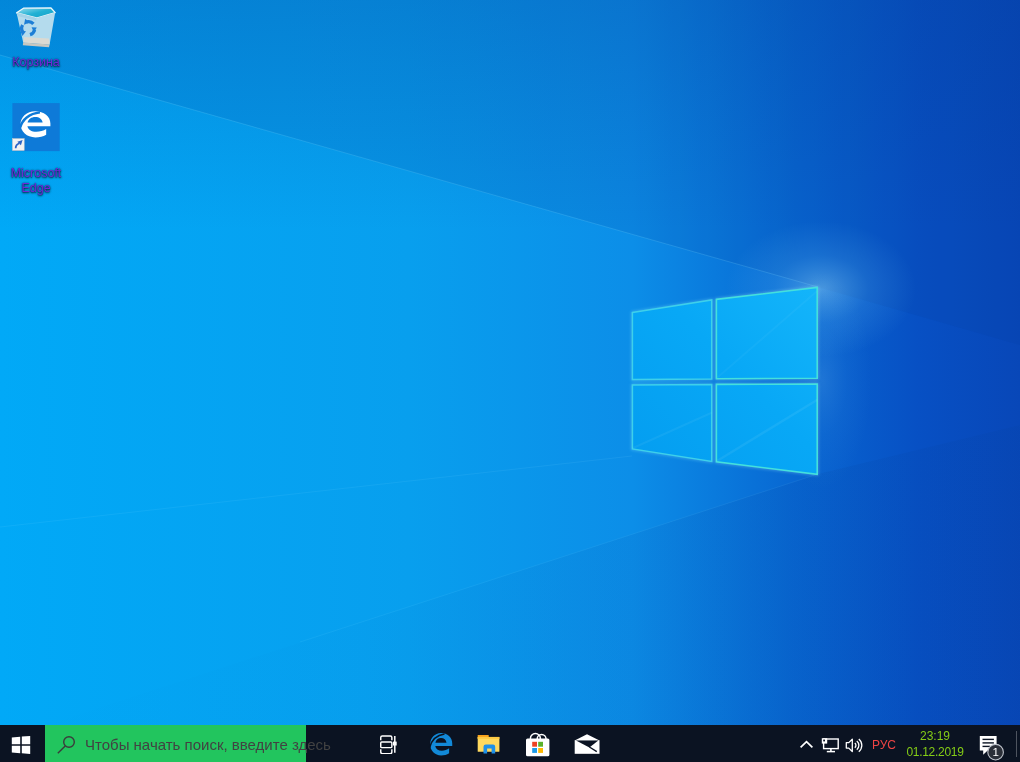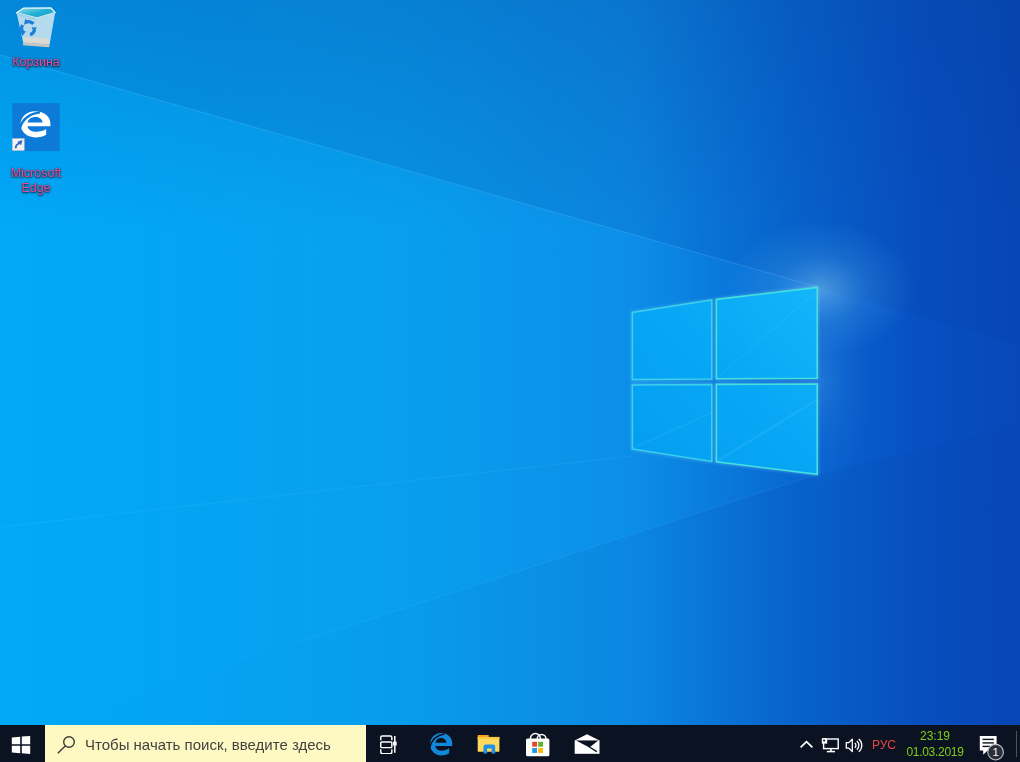--- a/index.html
+++ b/index.html
@@ -1,22 +1,22 @@
 <!DOCTYPE html>
 <html><head>
 <meta charset="utf-8">
 <style>
 html,body{margin:0;padding:0;width:1020px;height:762px;overflow:hidden;
  font-family:"Liberation Sans",sans-serif;}
 #stage{position:absolute;left:0;top:0;width:1020px;height:762px;overflow:hidden;}
 #wall{position:absolute;left:0;top:0;}
-.dlabel{position:absolute;color:#ec4899;font-size:12.5px;text-align:center;
+.dlabel{position:absolute;color:#6d28d9;font-size:12.5px;text-align:center;
  text-shadow:0 1px 2px rgba(0,0,0,0.85),0 0 2px rgba(0,0,0,0.5);line-height:15px;}
 #taskbar{position:absolute;left:0;top:725px;width:1020px;height:37px;background:#0b1322;}
-#search{position:absolute;left:45px;top:0;width:321px;height:37px;background:#fef9c3;text-decoration:underline;}
+#search{position:absolute;left:45px;top:0;width:261px;height:37px;background:#22c55e;text-decoration:underline;}
 #searchtext{position:absolute;left:40px;top:0;height:37px;line-height:40px;
  color:#424242;font-size:15px;white-space:nowrap;}
 #rus{position:absolute;left:866px;top:0;width:36px;height:37px;line-height:40px;
  text-align:center;color:#ef4444;font-size:12px;}
 #clock{position:absolute;left:900px;top:4px;width:70px;height:32px;text-align:center;
  color:#84cc16;font-size:12px;line-height:15.5px;}
 </style>
 </head>
 <body>
 <div id="stage">
@@ -207,21 +207,21 @@
   <line x1="5.8" y1="13.6" x2="14.0" y2="13.6" stroke="#fff" stroke-width="1.5"></line>
  </svg>
 
  <svg width="20" height="18" viewBox="0 0 20 18" style="position:absolute;left:845px;top:13px;">
   <path d="M1.3,4.6 H3.8 L7.3,1.2 V13.5 L3.8,10.1 H1.3 Z" fill="none" stroke="#fff" stroke-width="1.3" stroke-linejoin="round"></path>
   <path d="M9.8,4.9 A3.2,3.2 0 0 1 9.8,9.8" fill="none" stroke="#fff" stroke-width="1.3"></path>
   <path d="M11.8,2.9 A5.8,5.8 0 0 1 11.8,11.8" fill="none" stroke="#fff" stroke-width="1.3"></path>
   <path d="M13.8,0.9 A8.4,8.4 0 0 1 13.8,13.8" fill="none" stroke="#fff" stroke-width="1.3"></path>
  </svg>
  <div id="rus">РУС</div>
- <div id="clock">23:19<br><span style="letter-spacing:-0.3px">01.03.2019</span></div>
+ <div id="clock">23:19<br><span style="letter-spacing:-0.3px">01.12.2019</span></div>
 
  <svg width="34" height="30" viewBox="0 0 34 30" style="position:absolute;left:977px;top:9px;">
   <path d="M2.8,1.9 H19.6 V16.6 H10.6 L6.2,20.8 V16.6 H2.8 Z" fill="#fff"></path>
   <line x1="5.5" y1="5.4" x2="16.9" y2="5.4" stroke="#0b1322" stroke-width="1.4"></line>
   <line x1="5.5" y1="8.9" x2="16.9" y2="8.9" stroke="#0b1322" stroke-width="1.4"></line>
   <line x1="5.5" y1="12.4" x2="13.2" y2="12.4" stroke="#0b1322" stroke-width="1.4"></line>
   <circle cx="18.6" cy="18.2" r="7.8" fill="#2b2f38" stroke="#c0c4cc" stroke-width="1.1"></circle>
   <text x="18.7" y="22.2" font-size="11.5" fill="#fff" text-anchor="middle" font-family="Liberation Sans">1</text>
  </svg>
 

